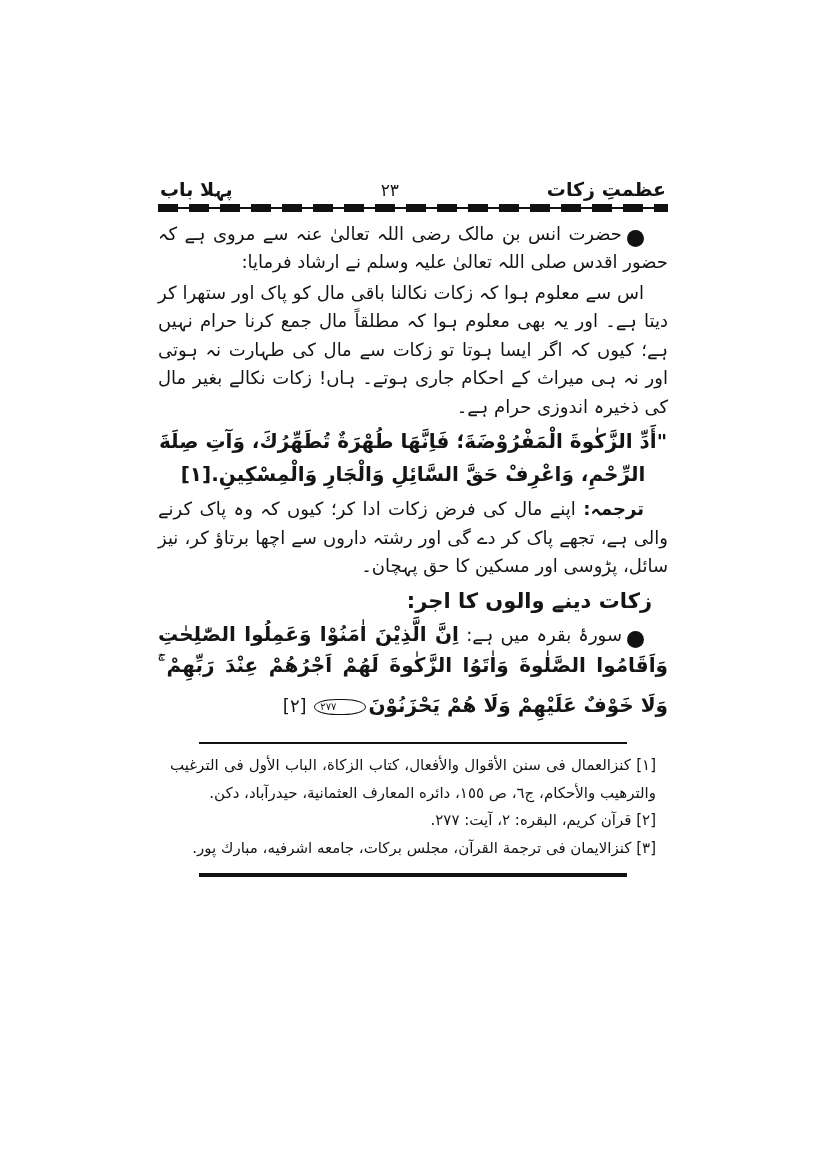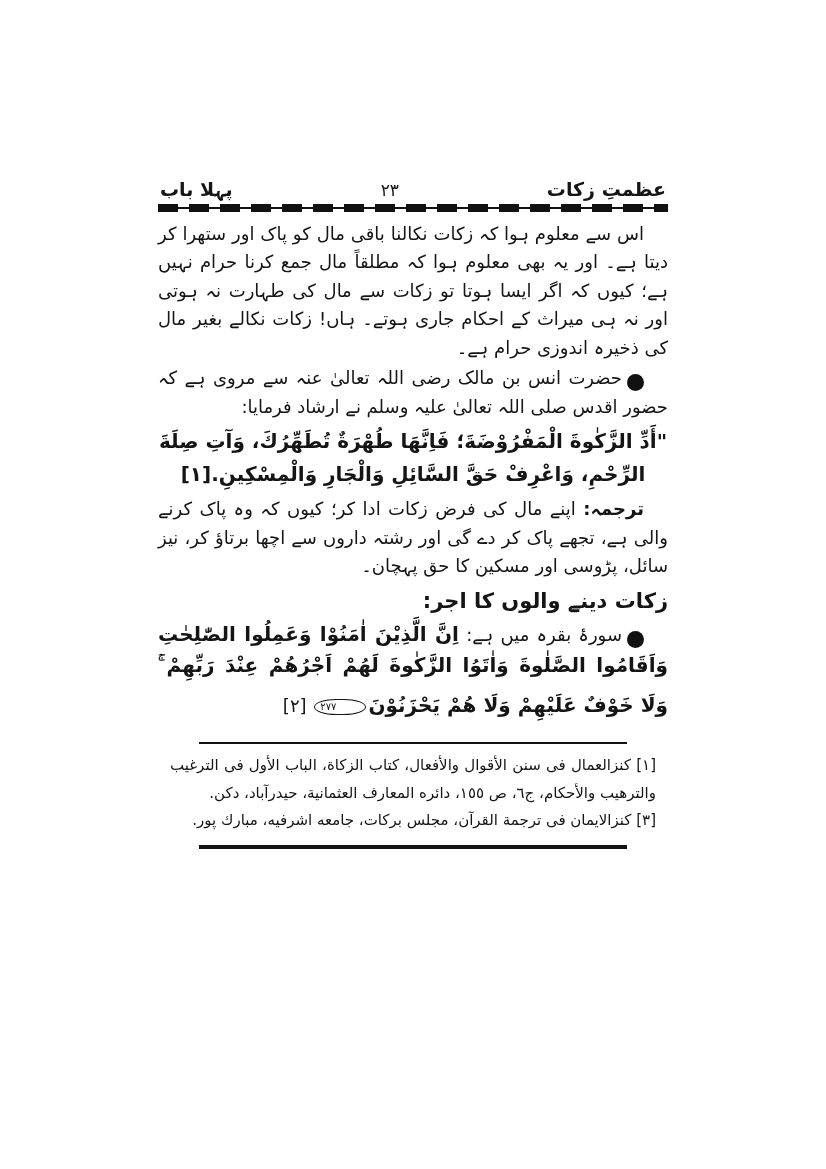--- a/index.html
+++ b/index.html
@@ -59,21 +59,21 @@
   .arabic { font-weight: bold; }
   .arabic-quote {
     margin: 4px 0 4px 0;
     font-size: 20px;
     line-height: 1.66;
     text-align: center;
     font-weight: bold;
   }
   .tarjuma-label { font-weight: bold; }
   h2.section-heading {
-    margin: 8px 0 6px 0;
+    margin: 8px 16px 6px 0;
     font-size: 21px;
     font-weight: bold;
     text-align: right;
   }
   .mixed-verse { font-size: 18px; }
   .mixed-verse .arabic { font-size: 20px; }
   .cartouche {
     display: inline-block;
     border: 1.5px solid #111;
     border-radius: 60% / 70%;
@@ -109,37 +109,38 @@
   <div class="content">
 
     <div class="header-row">
       <span>عظمتِ زکات</span>
       <span class="pageno">۲۳</span>
       <span>پہلا باب</span>
     </div>
     <div class="rule-dashed"></div>
 
 
+    <p class="body-par indent"><span class="star">✳</span><span>حضرت انس بن مالک رضی اللہ تعالیٰ عنہ سے مروی ہے کہ حضور اقدس صلی اللہ تعالیٰ علیہ وسلم نے ارشاد فرمایا:</span></p>
+
     <p class="body-par indent">اس سے معلوم ہوا کہ زکات نکالنا باقی مال کو پاک اور ستھرا کر دیتا ہے۔ اور یہ بھی معلوم ہوا کہ مطلقاً مال جمع کرنا حرام نہیں ہے؛ کیوں کہ اگر ایسا ہوتا تو زکات سے مال کی طہارت نہ ہوتی اور نہ ہی میراث کے احکام جاری ہوتے۔ ہاں! زکات نکالے بغیر مال کی ذخیرہ اندوزی حرام ہے۔</p>
-
-    <p class="body-par indent"><span class="star">✳</span><span>حضرت انس بن مالک رضی اللہ تعالیٰ عنہ سے مروی ہے کہ حضور اقدس صلی اللہ تعالیٰ علیہ وسلم نے ارشاد فرمایا:</span></p>
 
     <div class="arabic-quote">"أَدِّ الزَّكٰوةَ الْمَفْرُوْضَةَ؛ فَاِنَّهَا طُهْرَةٌ تُطَهِّرُكَ، وَآتِ صِلَةَ الرِّحْمِ، وَاعْرِفْ حَقَّ السَّائِلِ وَالْجَارِ وَالْمِسْكِينِ.[١]</div>
 
     <p class="body-par indent"><span class="tarjuma-label">ترجمہ:</span><span> اپنے مال کی فرض زکات ادا کر؛ کیوں کہ وہ پاک کرنے والی ہے، تجھے پاک کر دے گی اور رشتہ داروں سے اچھا برتاؤ کر، نیز سائل، پڑوسی اور مسکین کا حق پہچان۔</span></p>
 
     <h2 class="section-heading">زکات دینے والوں کا اجر:</h2>
 
     <p class="body-par indent mixed-verse"><span class="star">✳</span><span>سورۂ بقرہ میں ہے: </span><span class="arabic">اِنَّ الَّذِيْنَ اٰمَنُوْا وَعَمِلُوا الصّٰلِحٰتِ وَاَقَامُوا الصَّلٰوةَ وَاٰتَوُا الزَّكٰوةَ لَهُمْ اَجْرُهُمْ عِنْدَ رَبِّهِمْ ۚ وَلَا خَوْفٌ عَلَيْهِمْ وَلَا هُمْ يَحْزَنُوْنَ</span><span class="cartouche">٢٧٧</span><span> [۲]</span></p>
 
 
 
     <div class="footnote-rule"></div>
 
     <div class="footnotes">
       <p>[١] كنزالعمال فى سنن الأقوال والأفعال، كتاب الزكاة، الباب الأول فى الترغيب والترهيب والأحكام، ج٦، ص ١٥٥، دائره المعارف العثمانية، حيدرآباد، دكن.</p>
+      <p>[٢] قرآن كريم، البقره: ٢، آيت: ٢٧٧.</p>
       <p>[٣] كنزالايمان فى ترجمة القرآن، مجلس بركات، جامعه اشرفيه، مبارك پور.</p>
     </div>
 
     <div class="bottom-rule"></div>
 
   </div>
 </div>
 
 </body></html>

